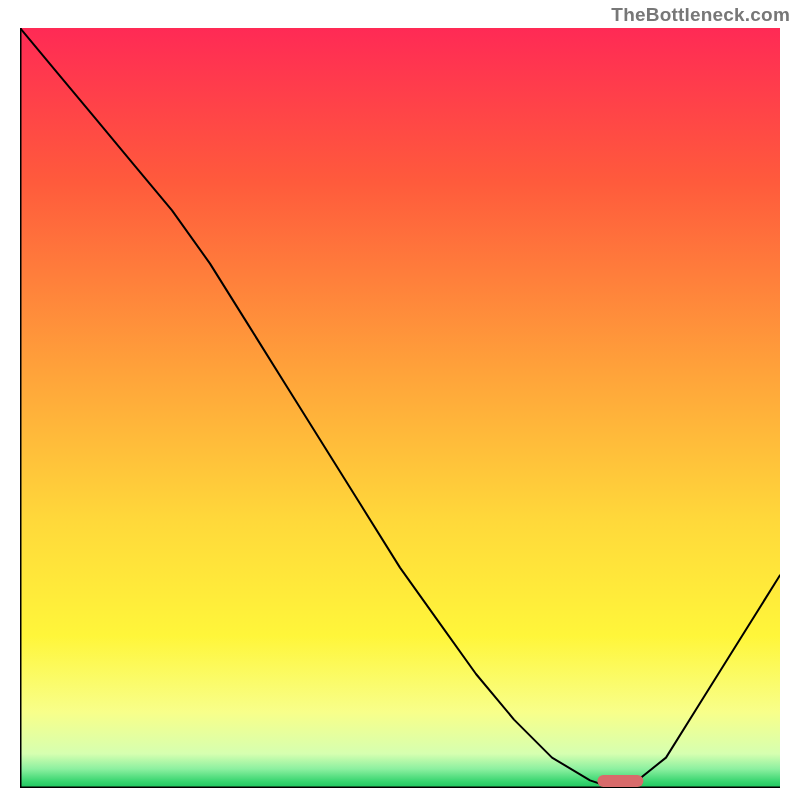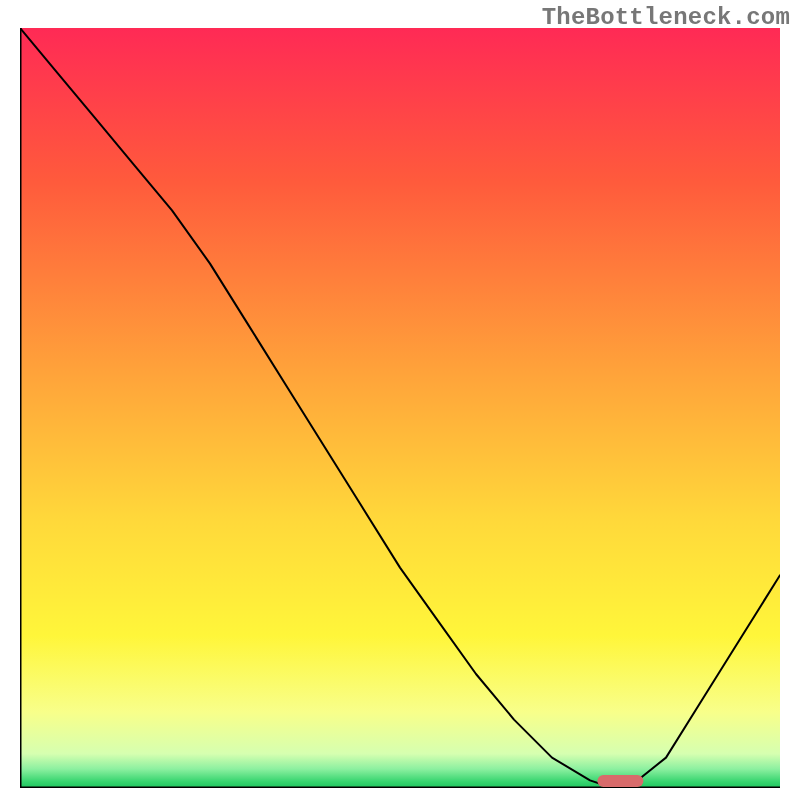--- a/index.html
+++ b/index.html
@@ -12,25 +12,24 @@
   }
   .wrap {
     position: relative;
     width: 800px;
     height: 800px;
   }
   .watermark {
     position: absolute;
     top: 4px;
     right: 10px;
-    font-size: 24px;
+    font-size: 19px;
     font-weight: 600;
     color: #777;
     letter-spacing: 0.2px;
-    font-family: Liberation Mono, monospace;
   }
   .plot {
     position: absolute;
     left: 20px;
     top: 28px;
     width: 760px;
     height: 760px;
   }
   svg {
     display: block;

